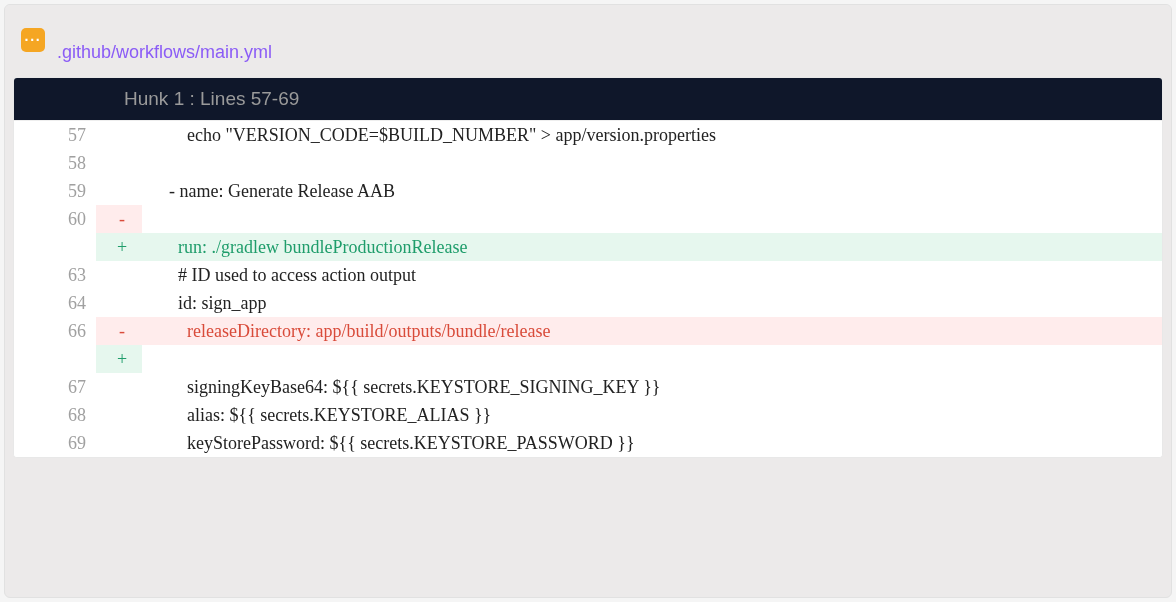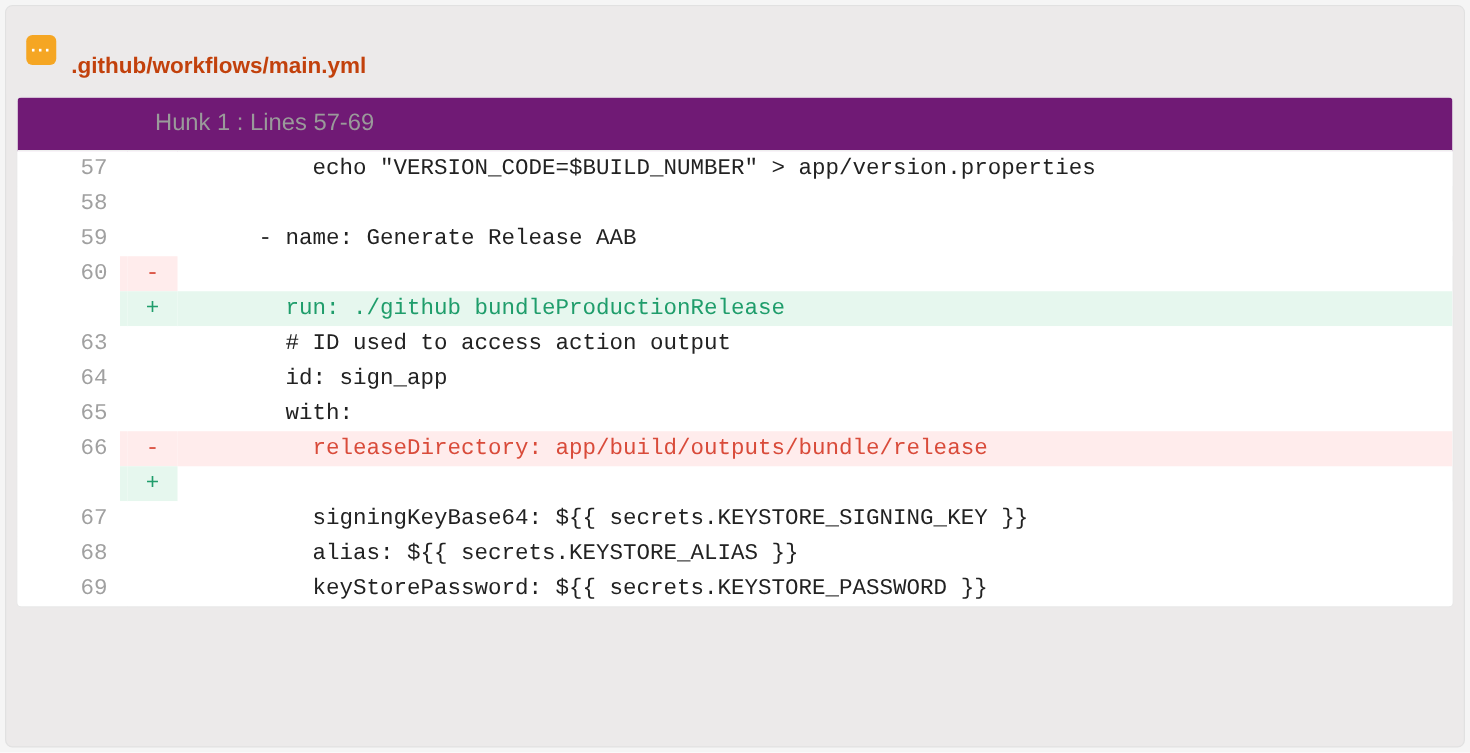--- a/index.html
+++ b/index.html
@@ -38,40 +38,40 @@
   }
   .file-icon-dots {
     color: #fff;
     font-size: 14px;
     font-weight: bold;
     line-height: 1;
     letter-spacing: 1px;
   }
   .file-path {
     font-size: 18px;
-    font-weight: 700;
-    color: #c2410c;
+    font-weight: 400;
+    color: #8b5cf6;
     margin-top: 25px;
   }
   .diff-container {
     background: #fff;
     margin: 2px 8px 8px 8px;
     border-radius: 4px;
     overflow: hidden;
     border: 1px solid #e8e8e8;
   }
   .hunk-header {
-    background: #701a75;
+    background: #0f172a;
     color: #9a9a9a;
     font-size: 19px;
     padding: 10px 14px 10px 110px;
     border-bottom: 1px solid #eee;
   }
   .code-lines {
-    font-family: Liberation Mono, monospace;
+    font-family: Liberation Serif, serif;
     font-size: 18px;
     line-height: 28px;
   }
   .line {
     display: flex;
     align-items: stretch;
   }
   .gutter {
     width: 82px;
     text-align: right;
@@ -141,39 +141,33 @@
         </div>
         <div class="line line-del">
           <div class="gutter">60</div>
           <div class="edge"></div>
           <div class="marker">-</div>
         </div>
         <div class="line line-add">
           <div class="gutter"></div>
           <div class="edge"></div>
           <div class="marker">+</div>
-          <div class="content">        run: ./github bundleProductionRelease</div>
+          <div class="content">        run: ./gradlew bundleProductionRelease</div>
         </div>
         <div class="line line-ctx">
           <div class="gutter">63</div>
           <div class="edge"></div>
           <div class="marker"></div>
           <div class="content">        # ID used to access action output</div>
         </div>
         <div class="line line-ctx">
           <div class="gutter">64</div>
           <div class="edge"></div>
           <div class="marker"></div>
           <div class="content">        id: sign_app</div>
-        </div>
-        <div class="line line-ctx">
-          <div class="gutter">65</div>
-          <div class="edge"></div>
-          <div class="marker"></div>
-          <div class="content">        with:</div>
         </div>
         <div class="line line-del">
           <div class="gutter">66</div>
           <div class="edge"></div>
           <div class="marker">-</div>
           <div class="content">          releaseDirectory: app/build/outputs/bundle/release</div>
         </div>
         <div class="line line-add">
           <div class="gutter"></div>
           <div class="edge"></div>

